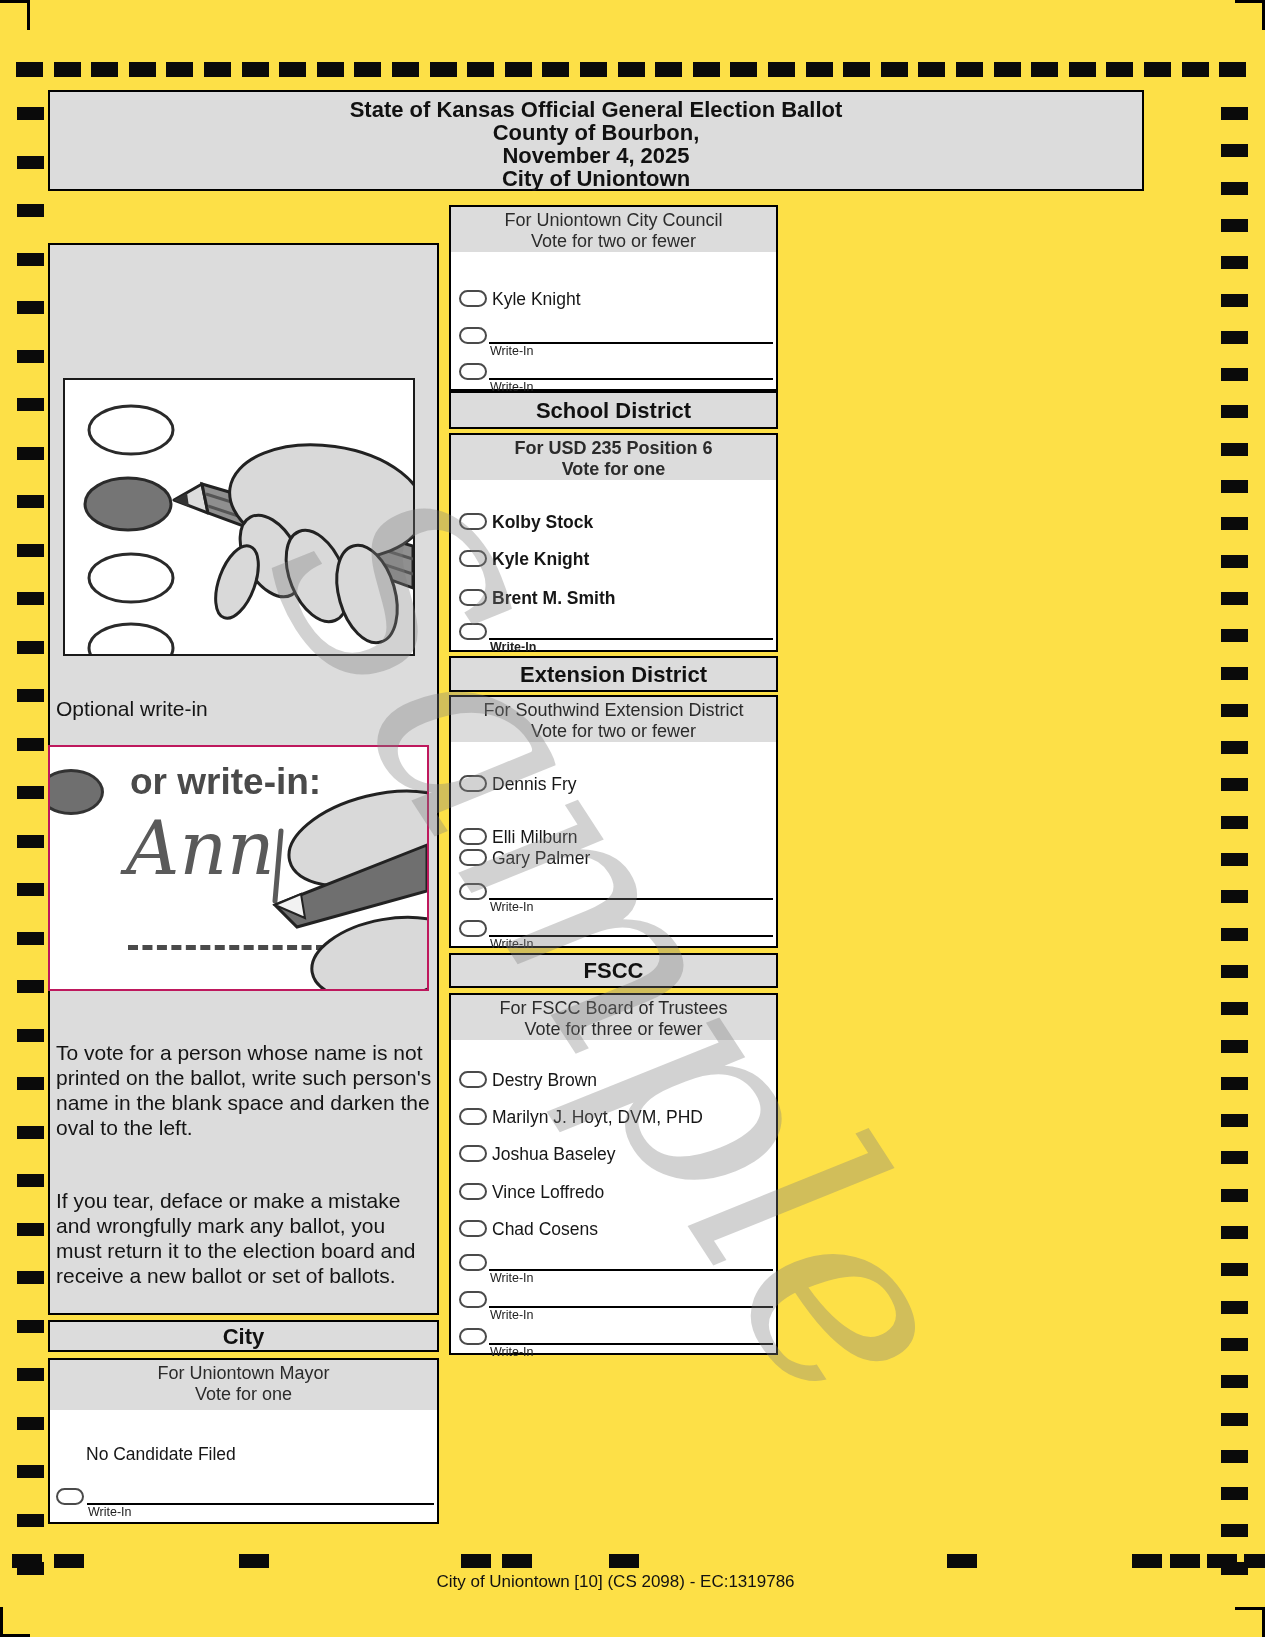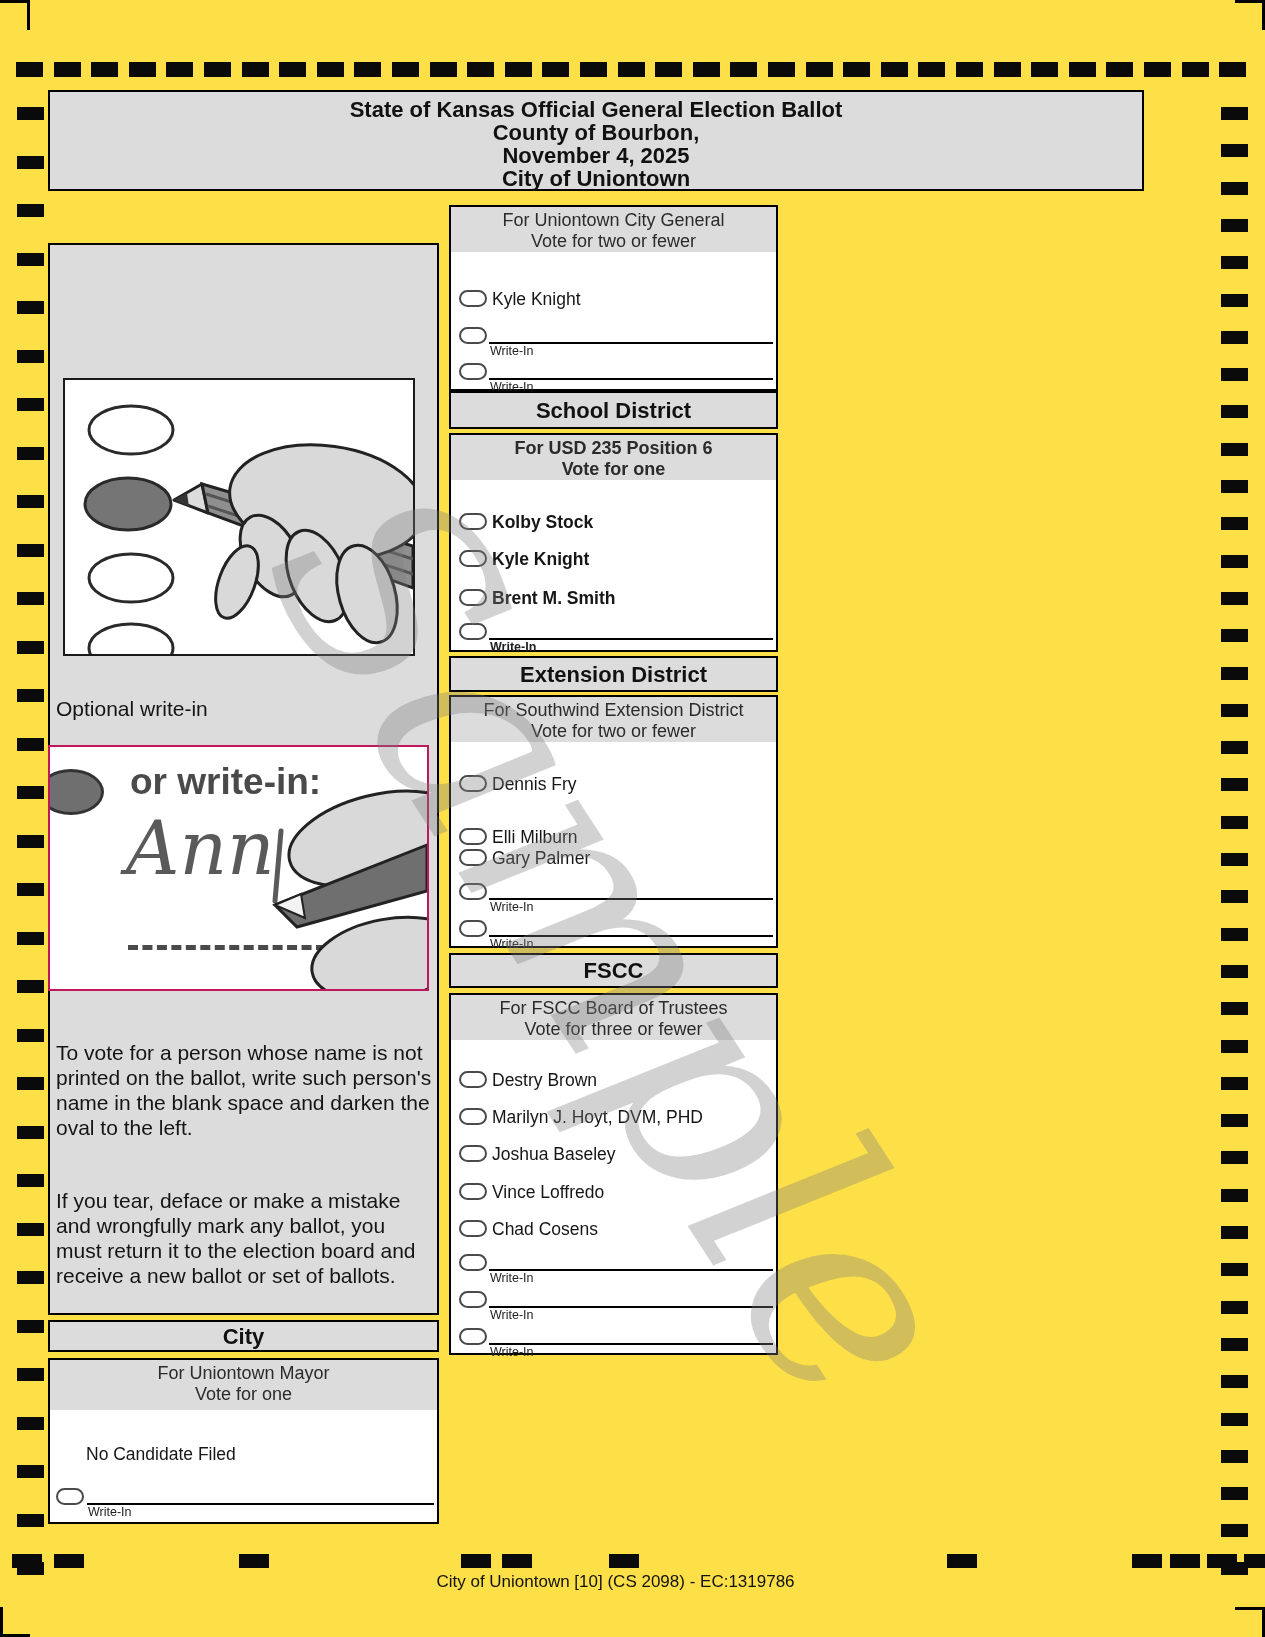--- a/index.html
+++ b/index.html
@@ -252,21 +252,21 @@
     <div class="abs" id="nocand">No Candidate Filed</div>
     <div class="wirow" style="top:128px">
       <span class="oval" style="left:6px"></span>
       <div class="wiline" style="left:37px"></div>
       <div class="wilabel" style="left:38px">Write-In</div>
     </div>
   </div>
 
   <div class="contest" id="council">
     <div class="cband h45">
-      <div>For Uniontown City General</div>
+      <div>For Uniontown City Council</div>
       <div>Vote for two or fewer</div>
     </div>
     <div class="cand" style="top:80px">
       <span class="oval"></span>
       <span class="cname">Kyle Knight</span>
     </div>
     <div class="wirow" style="top:120px">
       <span class="oval"></span>
       <div class="wiline"></div>
       <div class="wilabel">Write-In</div>

